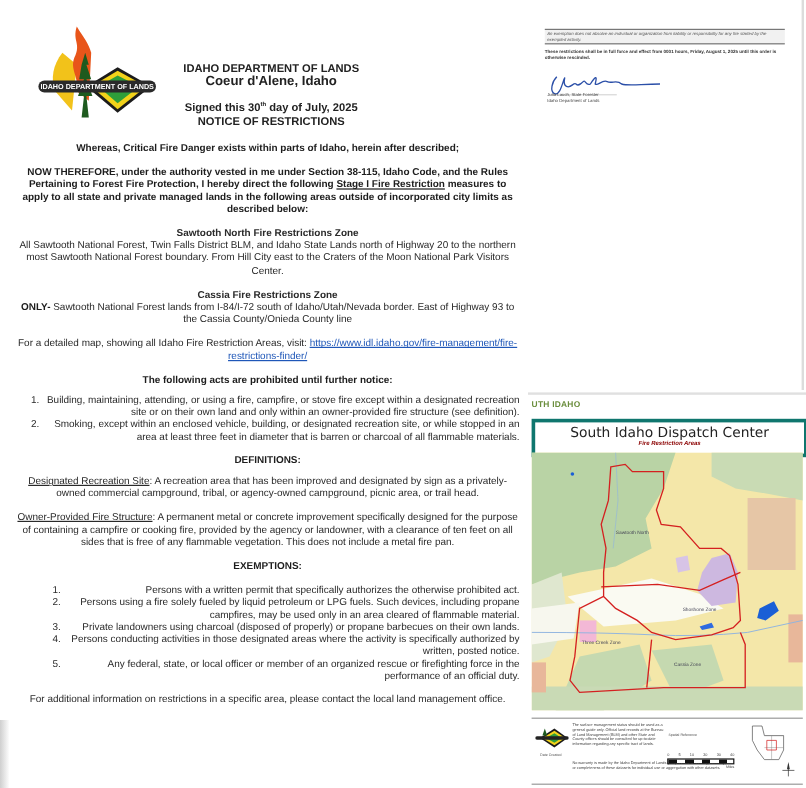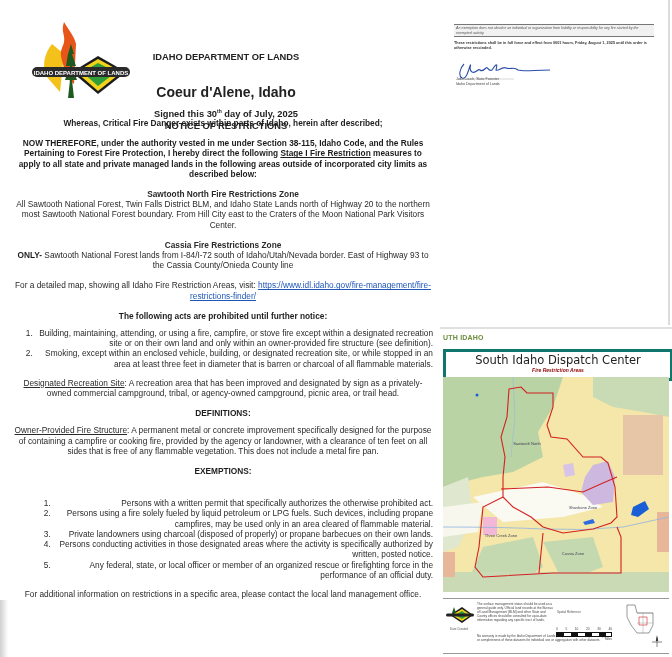--- a/index.html
+++ b/index.html
@@ -1,20 +1,20 @@
 <!DOCTYPE html>
 <html><head>
 <meta charset="utf-8">
 <style>
   html, body { margin:0; padding:0; }
   body { width:672px; height:657px; background:#ffffff; position:relative; overflow:hidden; font-family:"Liberation Sans", sans-serif; color:#1a1a1a; }
   .page1 { position:absolute; left:0; top:0; width:440px; height:657px; background:#fff; }
   .logo { position:absolute; left:30px; top:14px; width:100px; height:92px; }
   .hdr { position:absolute; left:140px; top:52px; width:172px; text-align:center; font-weight:bold; font-size:9.3px; line-height:11px; color:#222; }
-  .hdr .sub { font-size:14px;margin-top:24px; }
+  .hdr .sub { font-size:11px; }
   .hdr .signed { margin-top:8px; }
   .hdr .notice { margin-top:1px; }
   .body { position:absolute; left:13px; top:118px; width:420px; font-size:8.3px; line-height:10.2px; color:#2a2a2a; }
   .b { font-weight:bold; color:#1d1d1d; }
   .p { margin:0 0 10px 0;text-align:center; }
   .zone-title { font-weight:bold; }
   .link { color:#1f57b8; text-decoration:underline; }
   ol { margin:0 0 9px 0; padding-left:22px; }
   ol li { margin:0; padding-left:2px;text-align:right; }
   .def-term { text-decoration:underline; }
@@ -82,25 +82,25 @@
     <p class="p">
       <span>For a detailed map, showing all Idaho Fire Restriction Areas, visit: </span><a class="link">https://www.idl.idaho.gov/fire-management/fire-restrictions-finder/</a>
     </p>
 
     <p class="p b" style="margin-bottom:7px">The following acts are prohibited until further notice:</p>
     <ol>
       <li>Building, maintaining, attending, or using a fire, campfire, or stove fire except within a designated recreation site or on their own land and only within an owner-provided fire structure (see definition).</li>
       <li>Smoking, except within an enclosed vehicle, building, or designated recreation site, or while stopped in an area at least three feet in diameter that is barren or charcoal of all flammable materials.</li>
     </ol>
 
+    <p class="p b" style="margin-bottom:7px">DEFINITIONS:</p>
     <p class="p"><span class="def-term">Designated Recreation Site</span><span>: A recreation area that has been improved and designated by sign as a privately-owned commercial campground, tribal, or agency-owned campground, picnic area, or trail head.</span></p>
-    <p class="p b" style="margin-bottom:7px">DEFINITIONS:</p>
     <p class="p"><span class="def-term">Owner-Provided Fire Structure</span><span>: A permanent metal or concrete improvement specifically designed for the purpose of containing a campfire or cooking fire, provided by the agency or landowner, with a clearance of ten feet on all sides that is free of any flammable vegetation.  This does not include a metal fire pan.</span></p>
 
-    <p class="p b" style="margin-bottom:22px">EXEMPTIONS:</p>
+    <p class="p b" style="margin-bottom:10px">EXEMPTIONS:</p>
     <ol class="ex">
       <li>Persons with a written permit that specifically authorizes the otherwise prohibited act.</li>
       <li>Persons using a fire solely fueled by liquid petroleum or LPG fuels.  Such devices, including propane campfires, may be used only in an area cleared of flammable material.</li>
       <li>Private landowners using charcoal (disposed of properly) or propane barbecues on their own lands.</li>
       <li>Persons conducting activities in those designated areas where the activity is specifically authorized by written, posted notice.</li>
       <li>Any federal, state, or local officer or member of an organized rescue or firefighting force in the performance of an official duty.</li>
     </ol>
     <p class="p">For additional information on restrictions in a specific area, please contact the local land management office.</p>
   </div>
   <div class="edge-shadow"></div>

